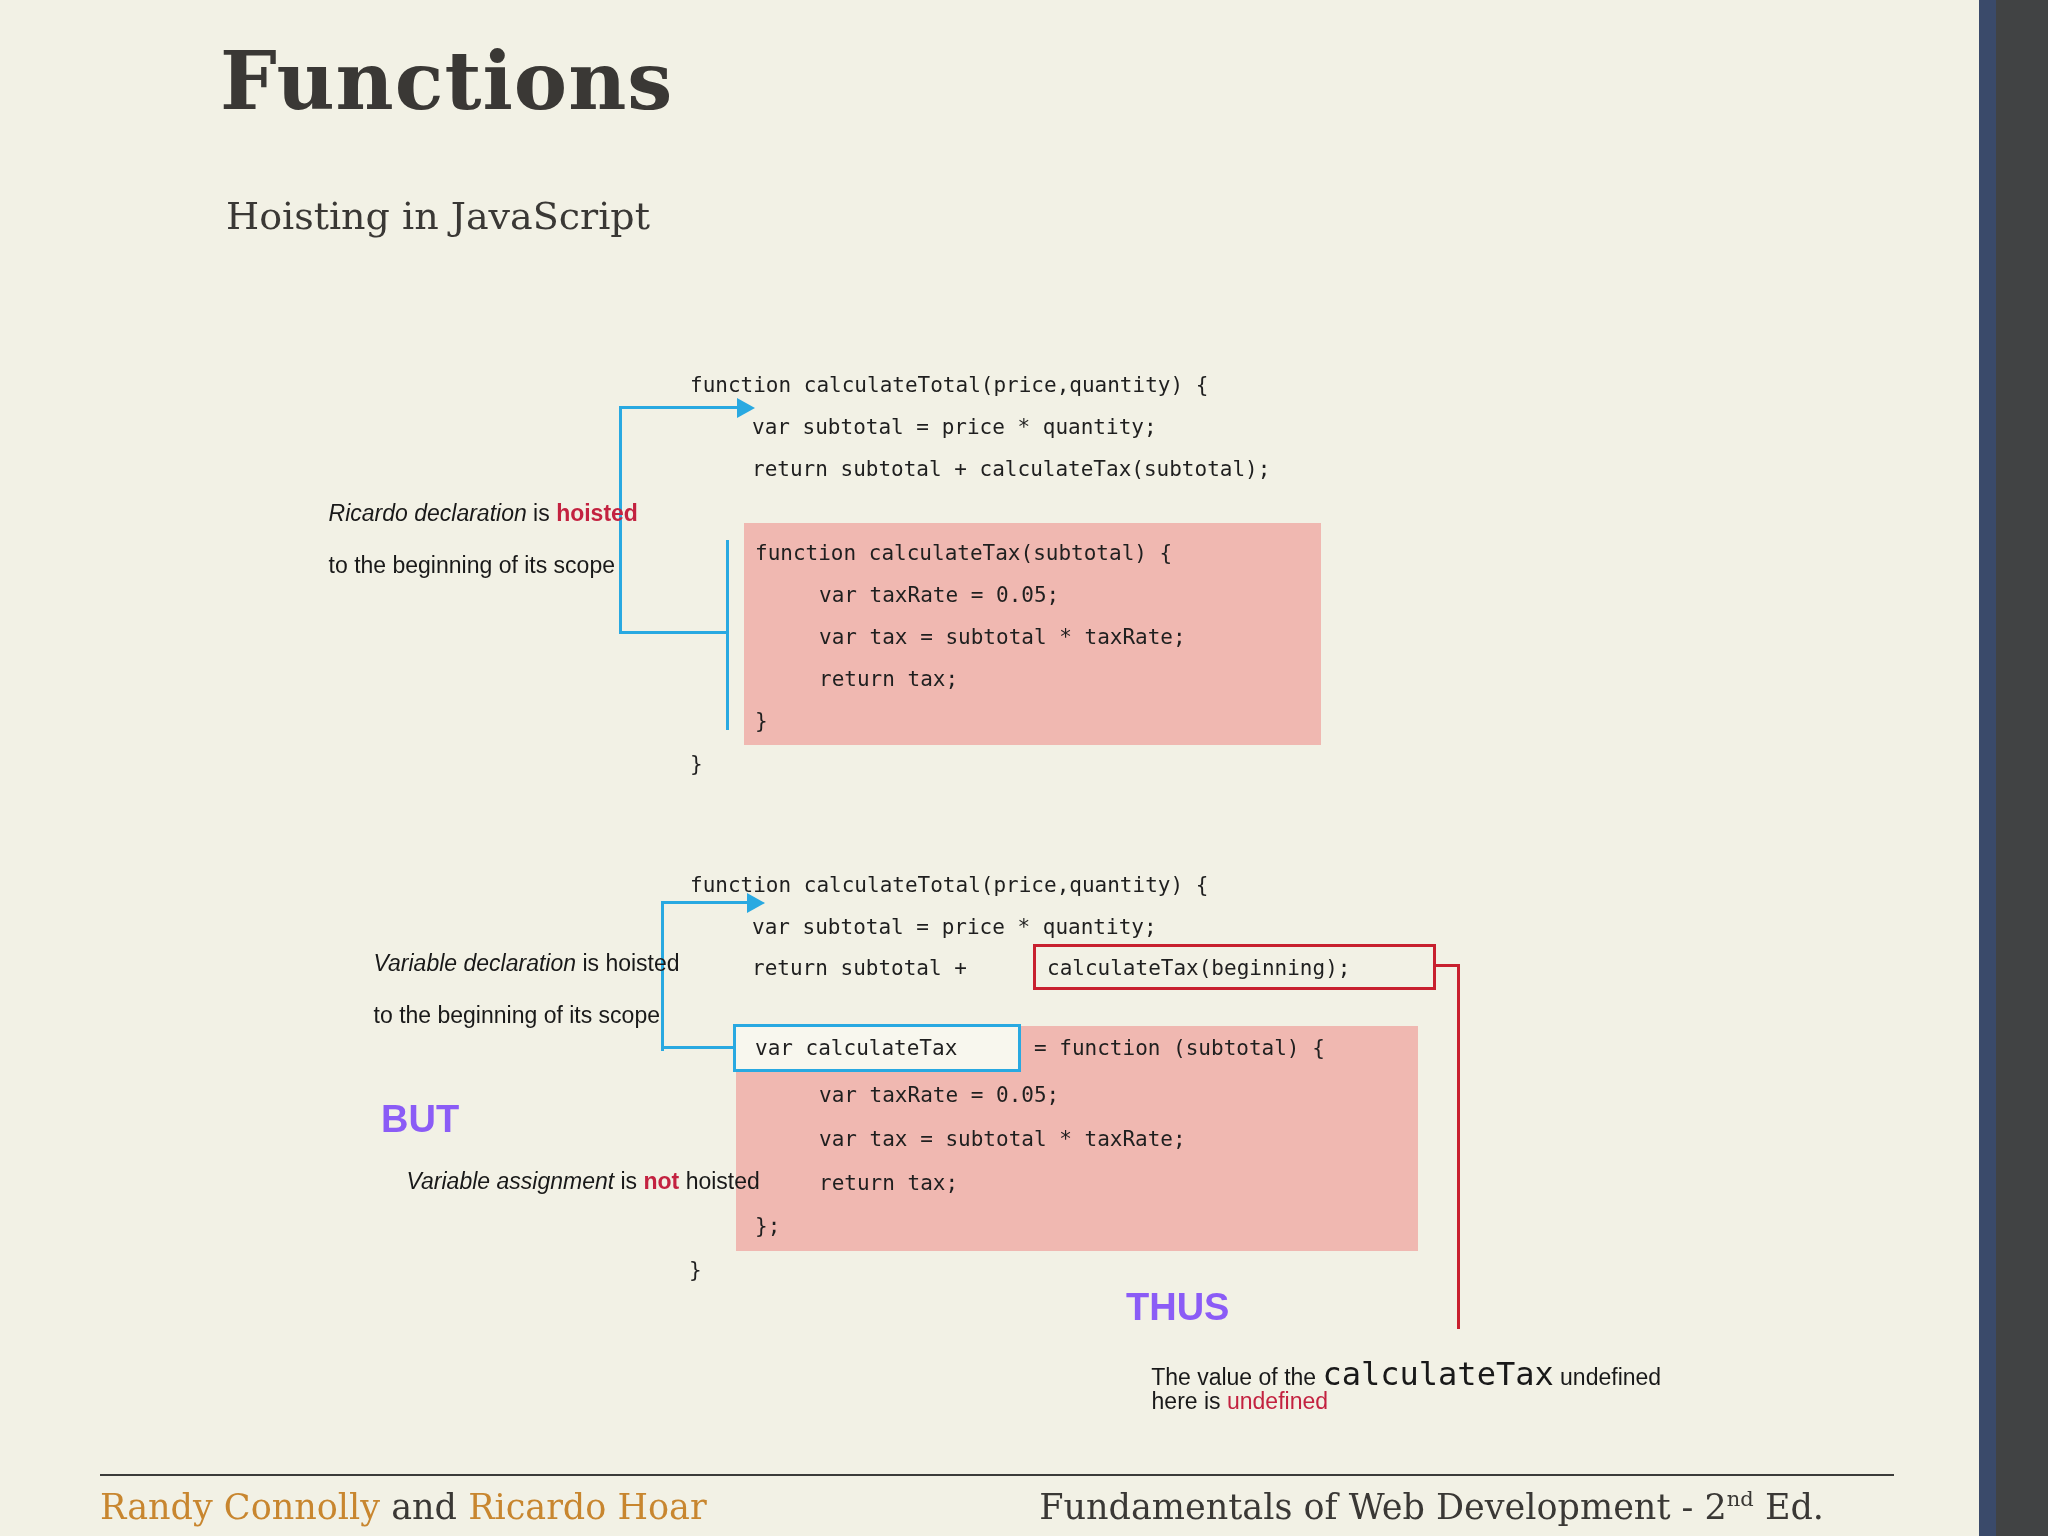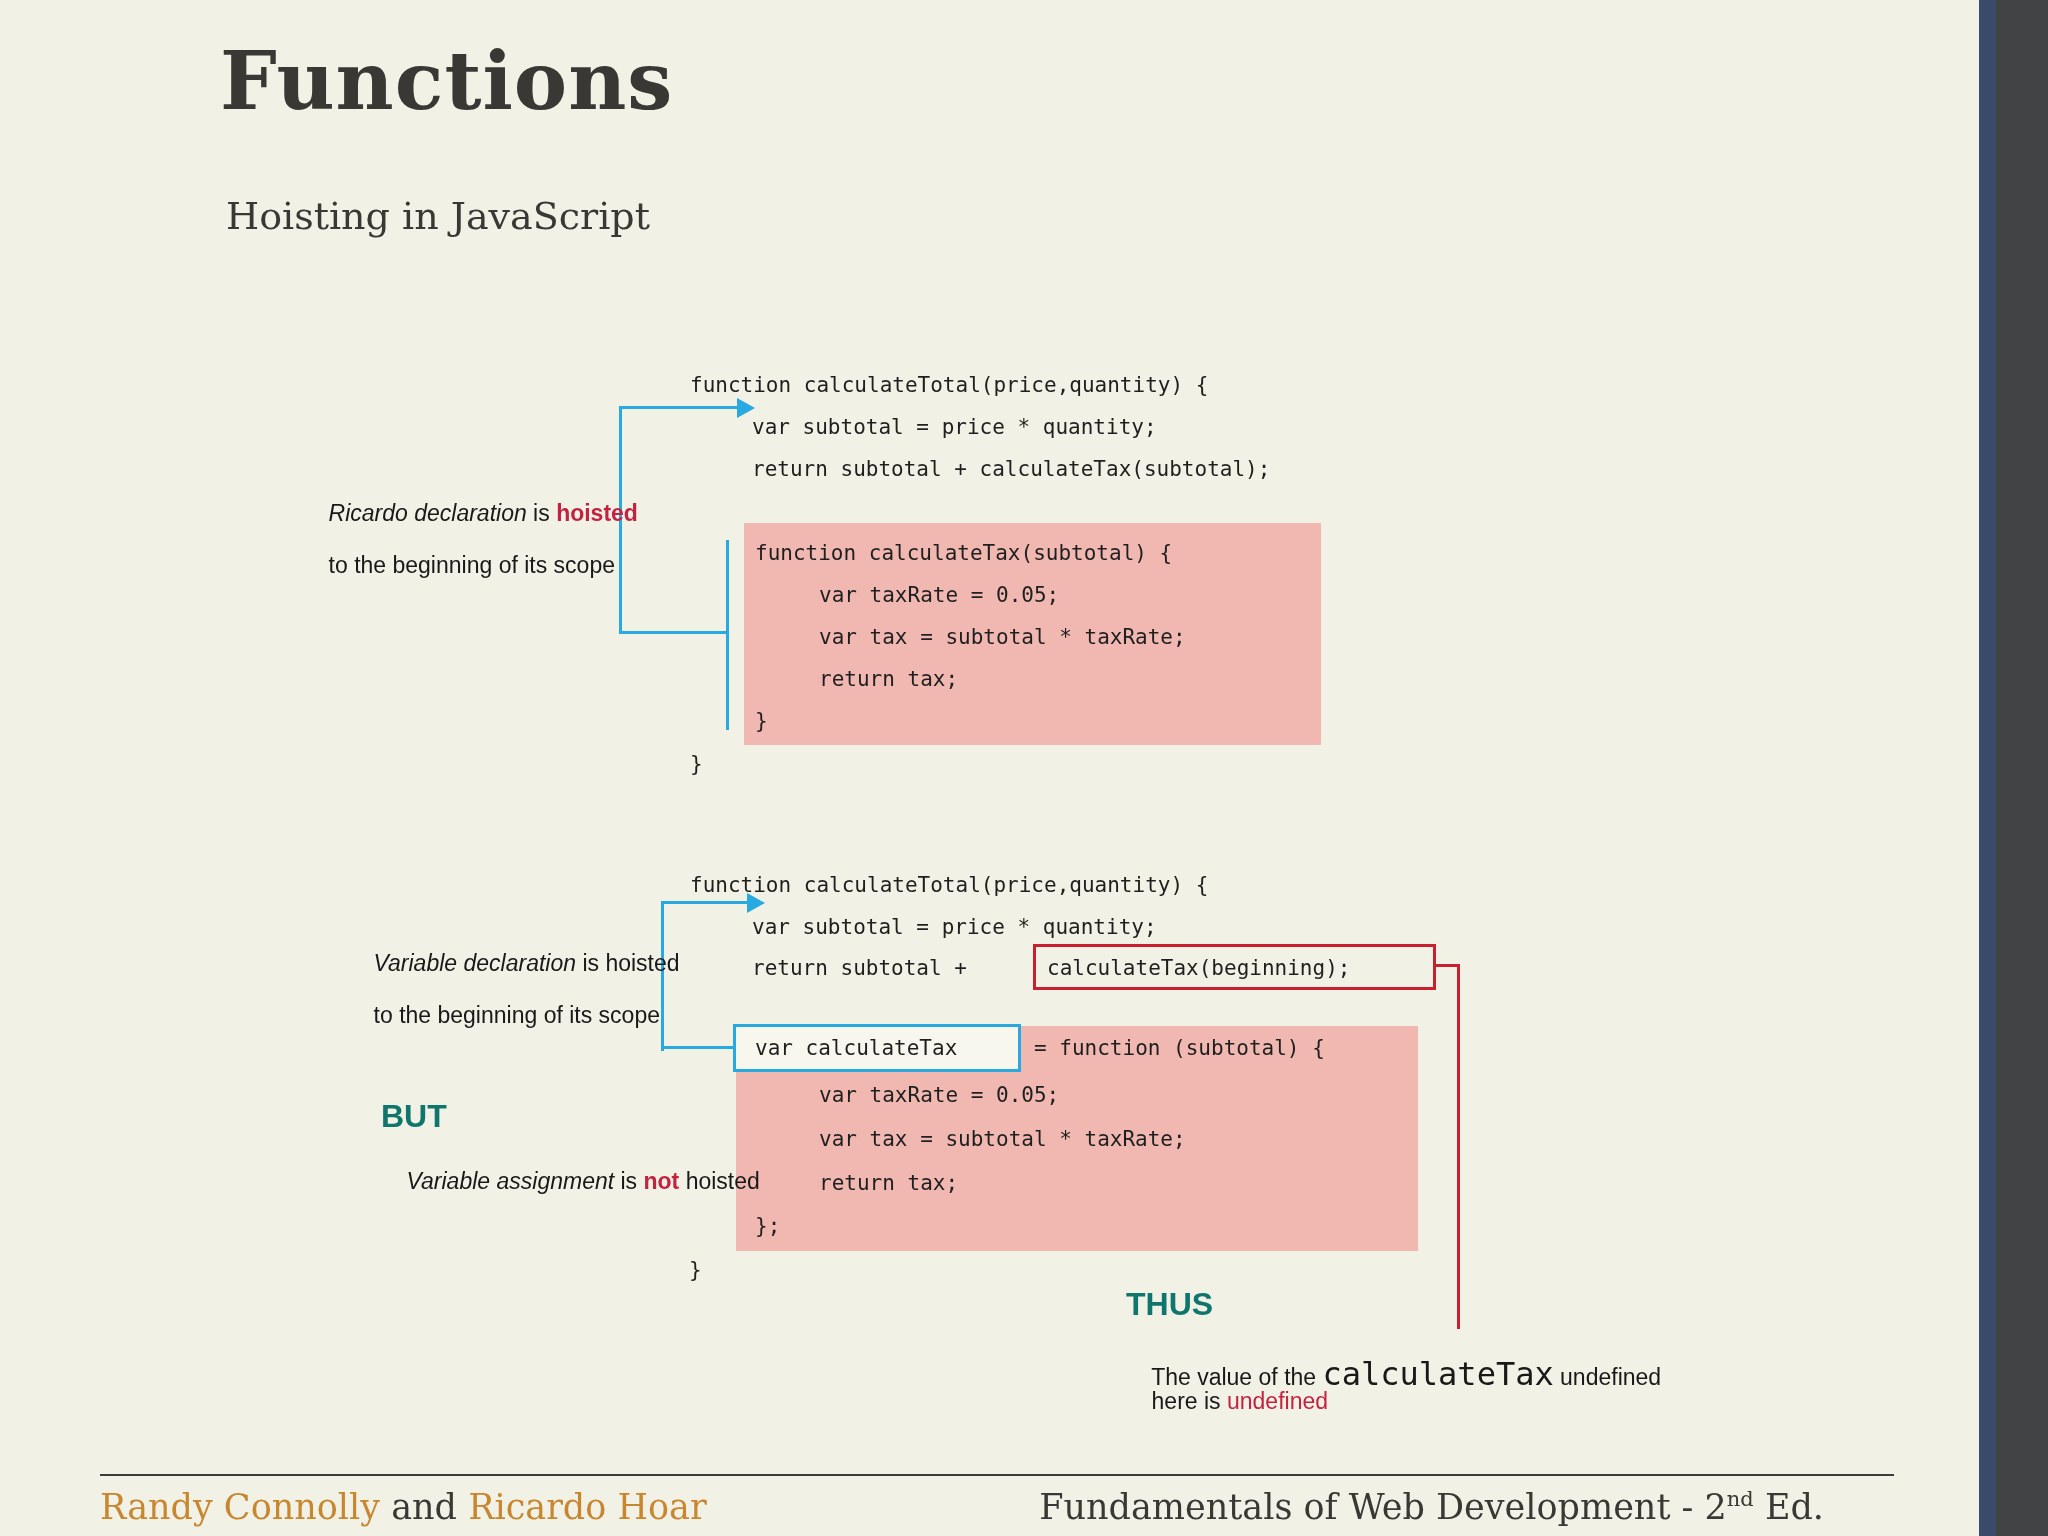--- a/index.html
+++ b/index.html
@@ -18,21 +18,21 @@
          font-size:80px;color:var(--ink);letter-spacing:1px;}
   .subtitle{left:226px;top:194px;font-family:"DejaVu Serif",serif;
             font-size:38px;color:var(--ink);}
 
   .code{font-family:"DejaVu Sans Mono",monospace;font-size:21px;color:var(--code);
         height:40px;line-height:40px;white-space:pre;}
   .pinkbox{background:var(--pink);}
   .ann{font-size:23px;line-height:26px;color:#191919;white-space:pre;}
   .ann .it{font-style:italic;}
   .ann .redb{color:var(--redtext);font-weight:bold;}
-  .biglabel{font-size:32px;font-weight:bold;color:#0f766e;}
+  .biglabel{font-size:38px;font-weight:bold;color:#8b5cf6;}
   .bline{background:var(--blue);}
   .rline{background:var(--crimson);}
   .arrowhead{width:0;height:0;border-top:10px solid transparent;
              border-bottom:10px solid transparent;border-left:18px solid var(--blue);}
   .redbox{border:3px solid var(--crimson);box-sizing:border-box;}
   .bluebox{border:3px solid var(--blue);box-sizing:border-box;background:var(--boxfill);z-index:3;}
   .mono-inline{font-family:"DejaVu Sans Mono",monospace;font-size:32px;}
   .red-inline{color:var(--redtext);}
 
   .footer-rule{left:100px;top:1474px;width:1794px;height:2px;background:#3c3c3a;}

